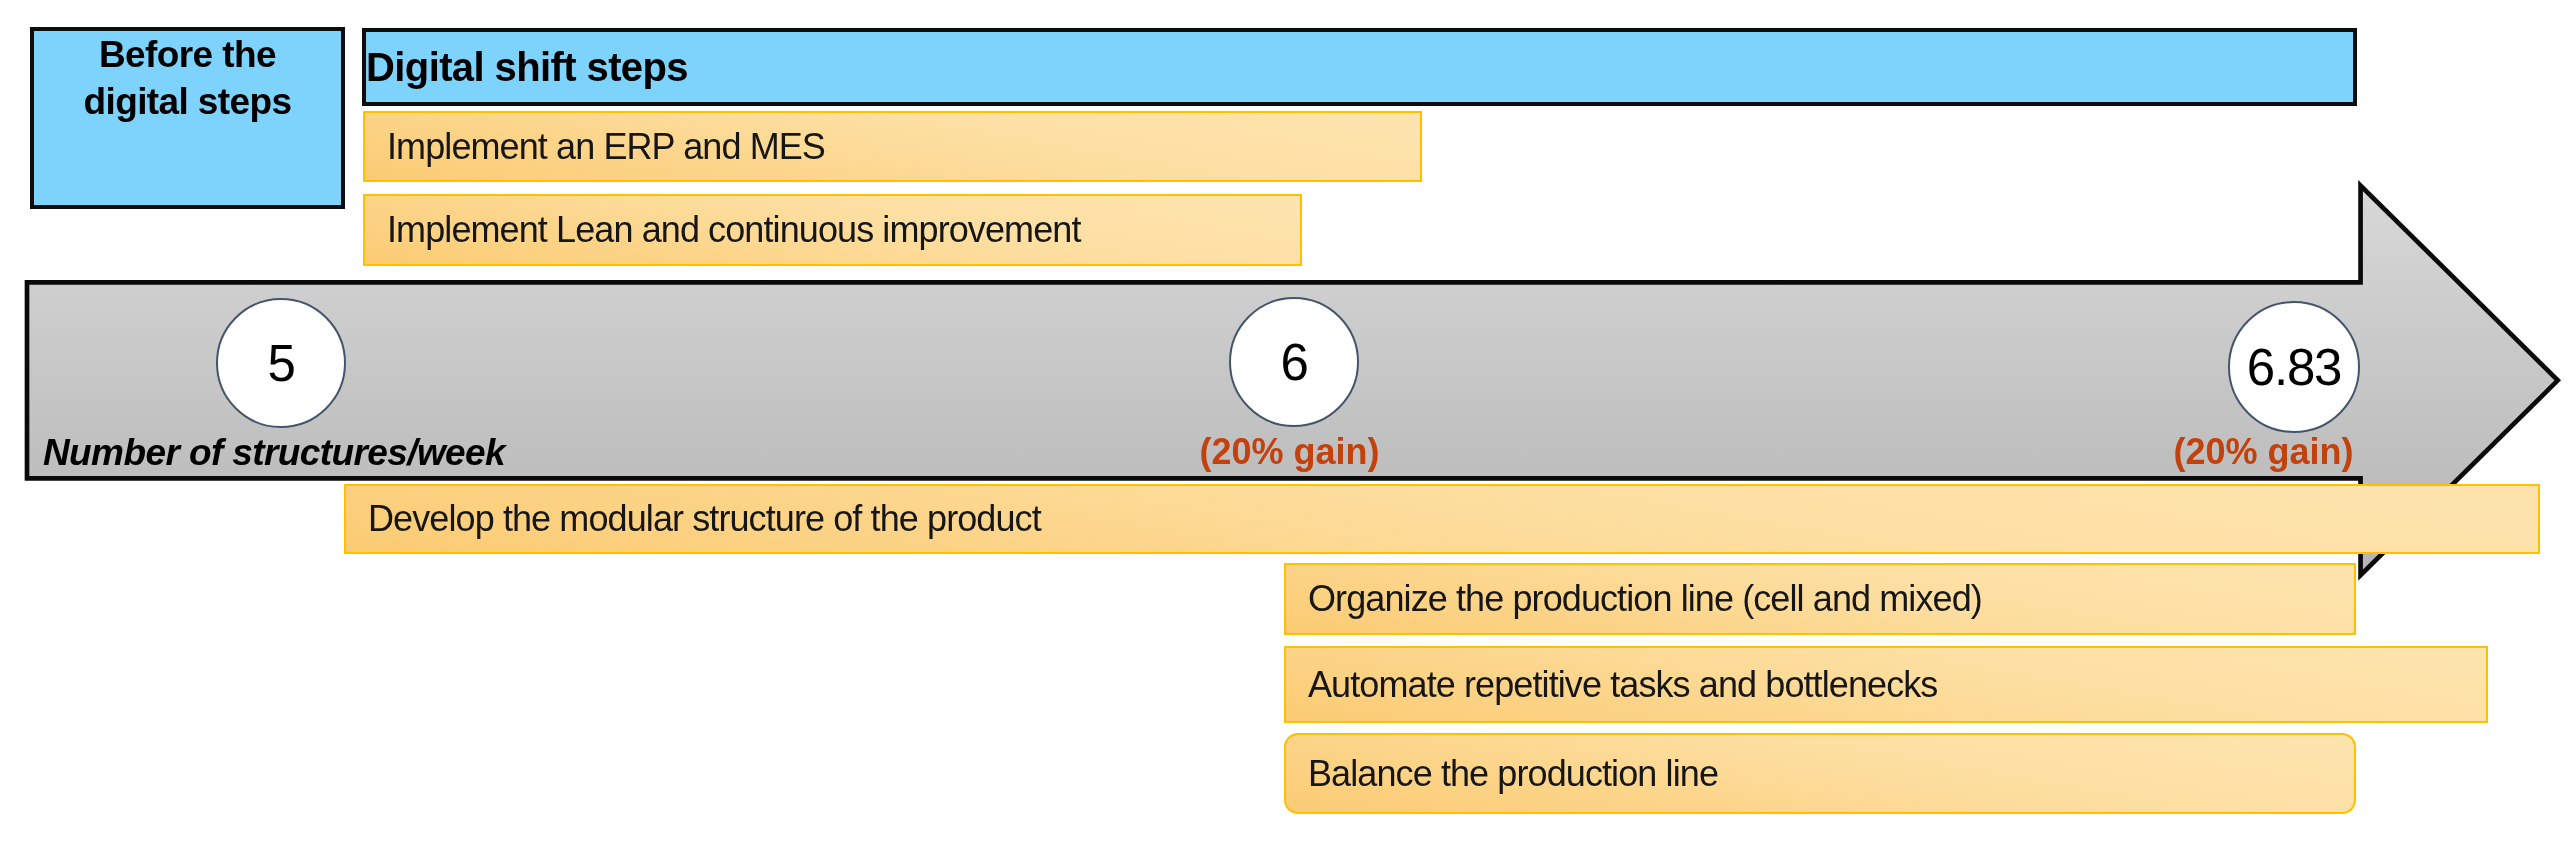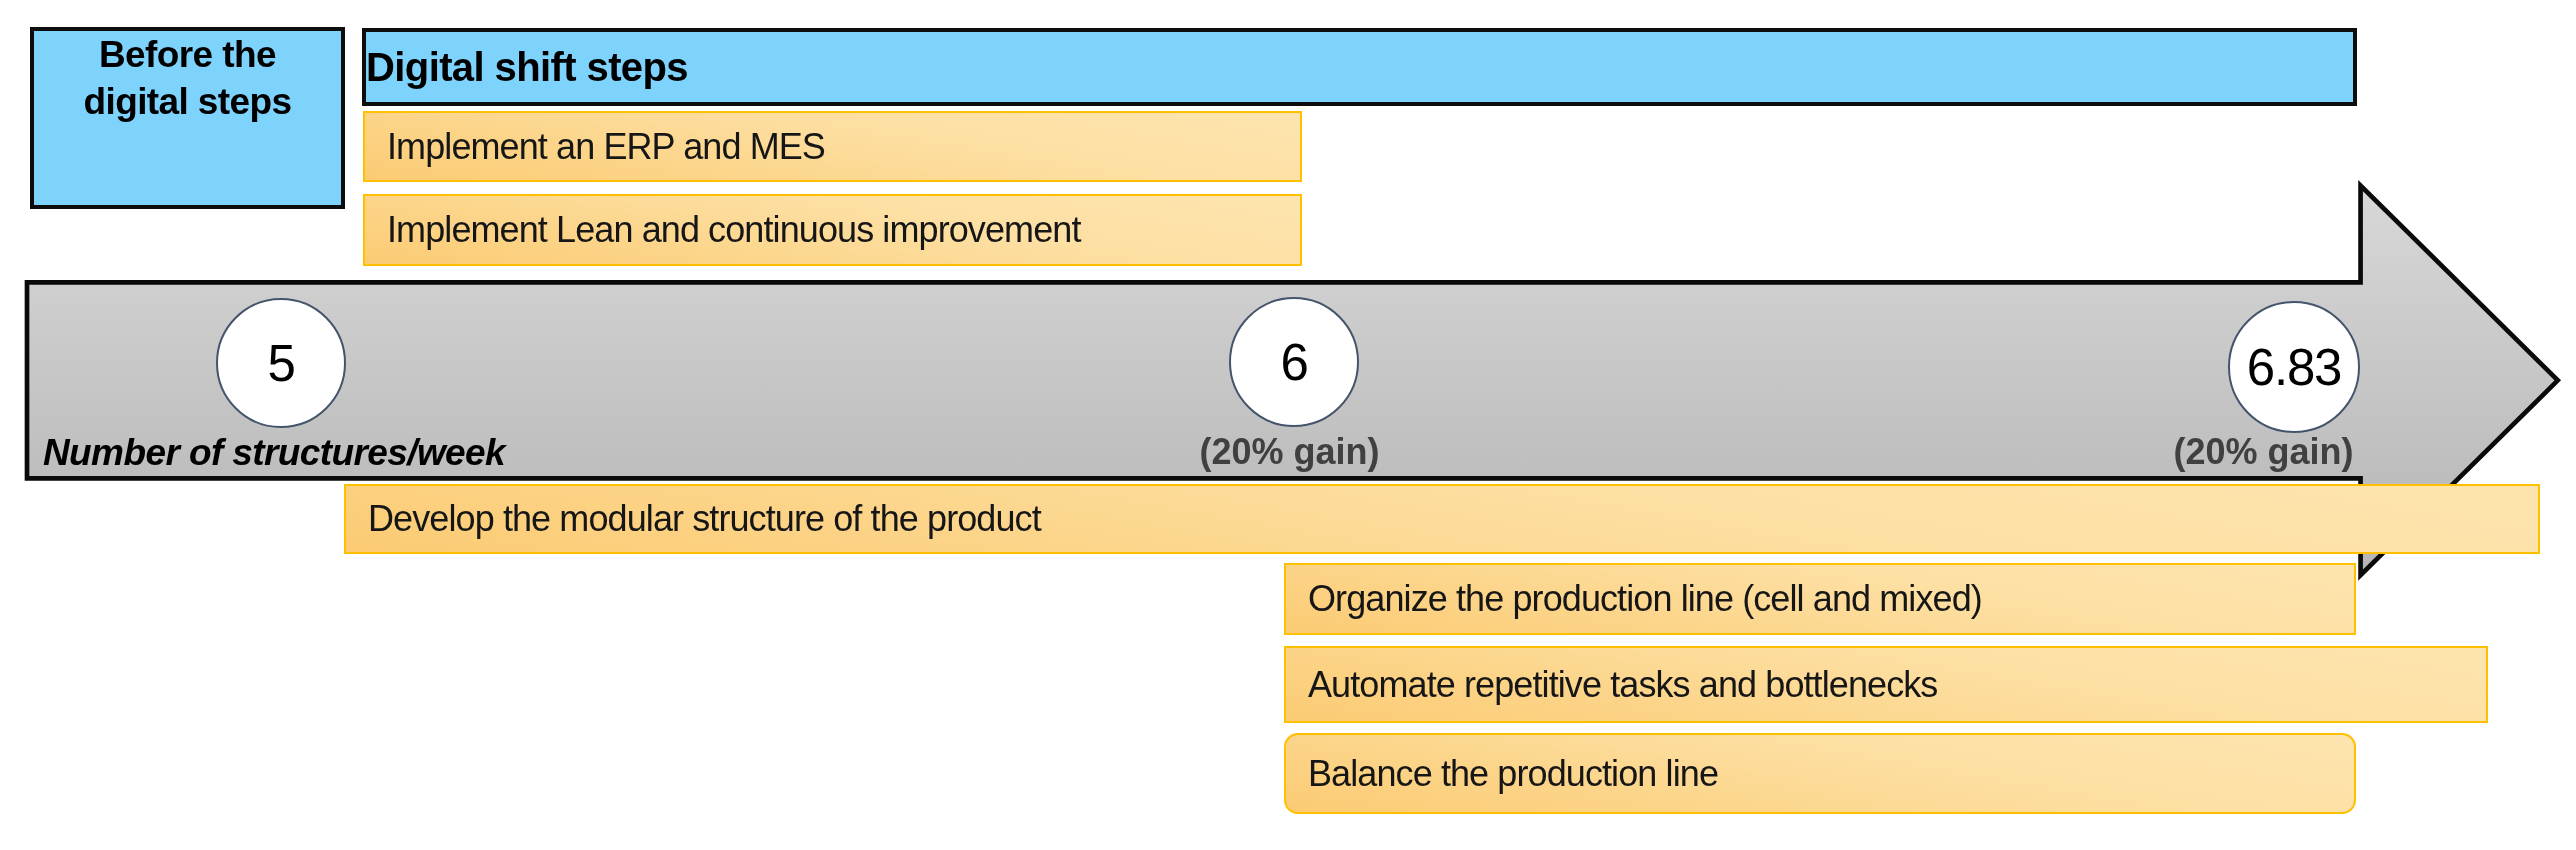--- a/index.html
+++ b/index.html
@@ -43,21 +43,21 @@
     border:2.9px solid #ffc000;
     background:linear-gradient(190deg,#fde4af 0%,#fddfa2 40%,#fbcb73 100%);
     display:flex;align-items:center;
     padding-left:22px;
     font-size:36px;
     font-weight:500;
     letter-spacing:-0.9px;
     color:#161616;
     white-space:nowrap;
   }
-  .step-erp      {left:363px; top:111px; width:939px; height:71px;}
+  .step-erp      {left:363px; top:111px; width:1059px; height:71px;}
   .step-lean     {left:363px; top:194px; width:939px; height:72px;}
   .step-develop  {left:344px; top:484px; width:2196px; height:70px;}
   .step-organize {left:1284px;top:563px; width:1072px; height:72px;}
   .step-automate {left:1284px;top:646px;width:1204px; height:77px;}
   .step-balance  {left:1284px;top:733px;width:1072px; height:81px;border-radius:14px;}
 
   
   .milestone{
     position:absolute;
     background:#ffffff;
@@ -73,21 +73,21 @@
   .milestone-683 {left:2228px;top:301px;width:132px;height:132px;}
 
   
   .gain-label{
     position:absolute;
     width:409px;
     text-align:center;
     font-size:36px;
     font-weight:bold;
     line-height:39px;
-    color:#404040;
+    color:#c2410c;
     white-space:nowrap;
   }
   .gain-6   {left:1085px;top:432px;}
   .gain-683 {left:2059px;top:432px;}
   .axis-label{
     position:absolute;
     left:43px;top:433px;
     font-size:37px;
     font-weight:bold;
     font-style:italic;

